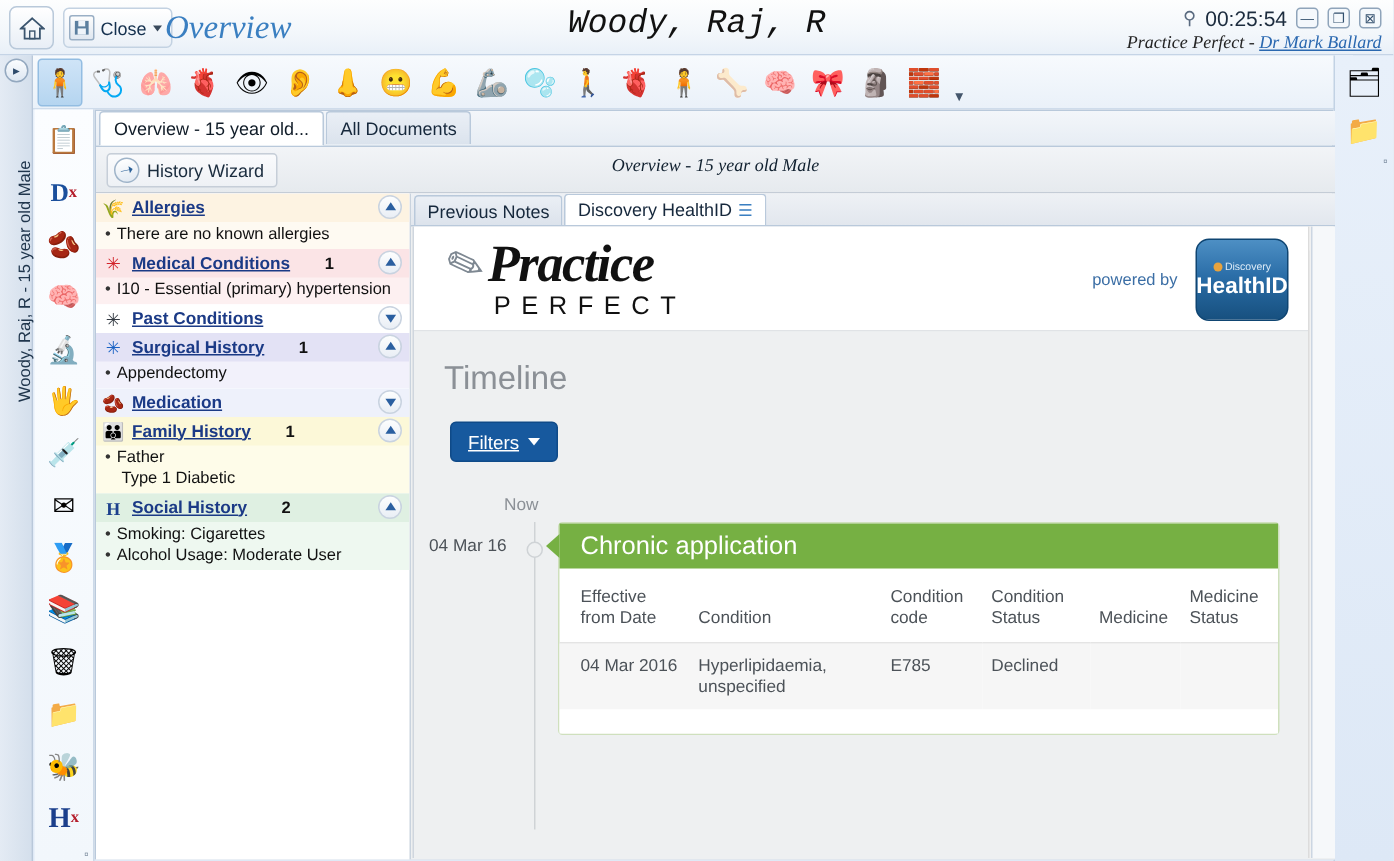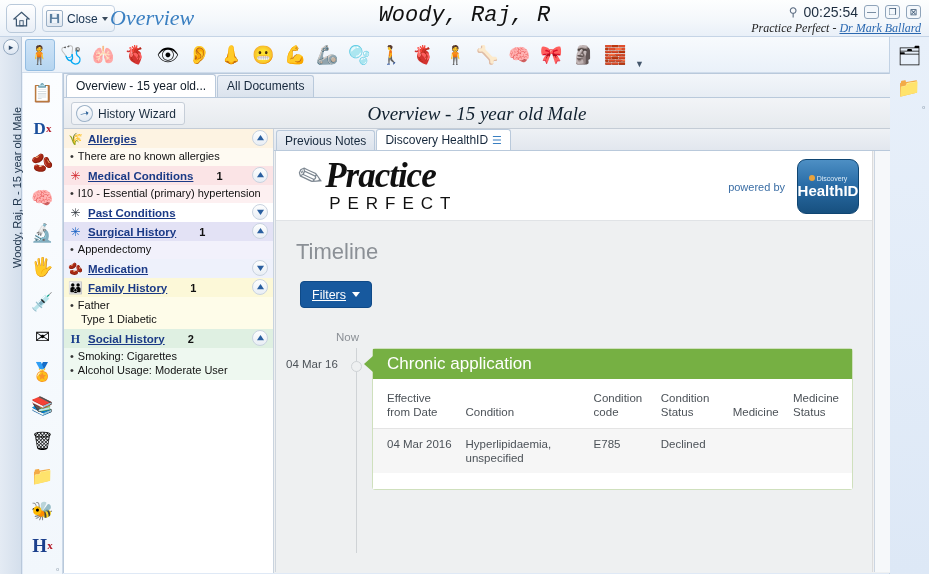--- a/index.html
+++ b/index.html
@@ -142,21 +142,21 @@
   .main-panel {
     position: absolute; left: 63px; top: 73px; width: 826px; height: 500px;
     background: #fff; border: 1px solid #b9c9db;
   }
 
   
   .tabstrip {
     position: absolute; left: 0; top: 0; width: 826px; height: 24px;
     background: linear-gradient(180deg,#f3f6fa,#e7edf4);
     border-bottom: 1px solid #b9c9db;
-    display: flex; align-items: center; padding-left: 2px;
+    display: flex; align-items: flex-start; padding-left: 2px;
   }
   .tab {
     height: 22px; padding: 0 9px; display: flex; align-items: center;
     font-size: 12px; color: #16283c;
     border: 1px solid #b9c9db; border-bottom: none;
     background: linear-gradient(180deg,#eaeff6,#dbe3ed);
     border-radius: 3px 3px 0 0; margin-right: 1px;
   }
   .tab.active {
     background: #ffffff; height: 23px; color: #101c28;
@@ -177,21 +177,21 @@
   }
   .wiz-ico {
     width: 17px; height: 17px; border-radius: 50%;
     border: 1px solid #9fb4c9; background: linear-gradient(180deg,#fff,#e2eaf3);
     display:flex;align-items:center;justify-content:center;
     font-size: 11px; color: #2a6098; transform: rotate(-12deg);
   }
   .overview-heading {
     position: absolute; left: 0; top: 5px; width: 826px; text-align: center;
     font-family: "Liberation Serif", serif; font-style: italic;
-    font-size: 19px; color: #10202f;
+    font-size: 12px; color: #10202f;
   }
 
   
   .summary {
     position: absolute; left: 0; top: 55px; width: 210px; height: 444px;
     background: #ffffff; border-right: 1px solid #c9d3de; overflow: hidden;
   }
   .sec-head {
     position: relative; height: 19px; display: flex; align-items: center;
     padding-left: 4px; gap: 5px;

